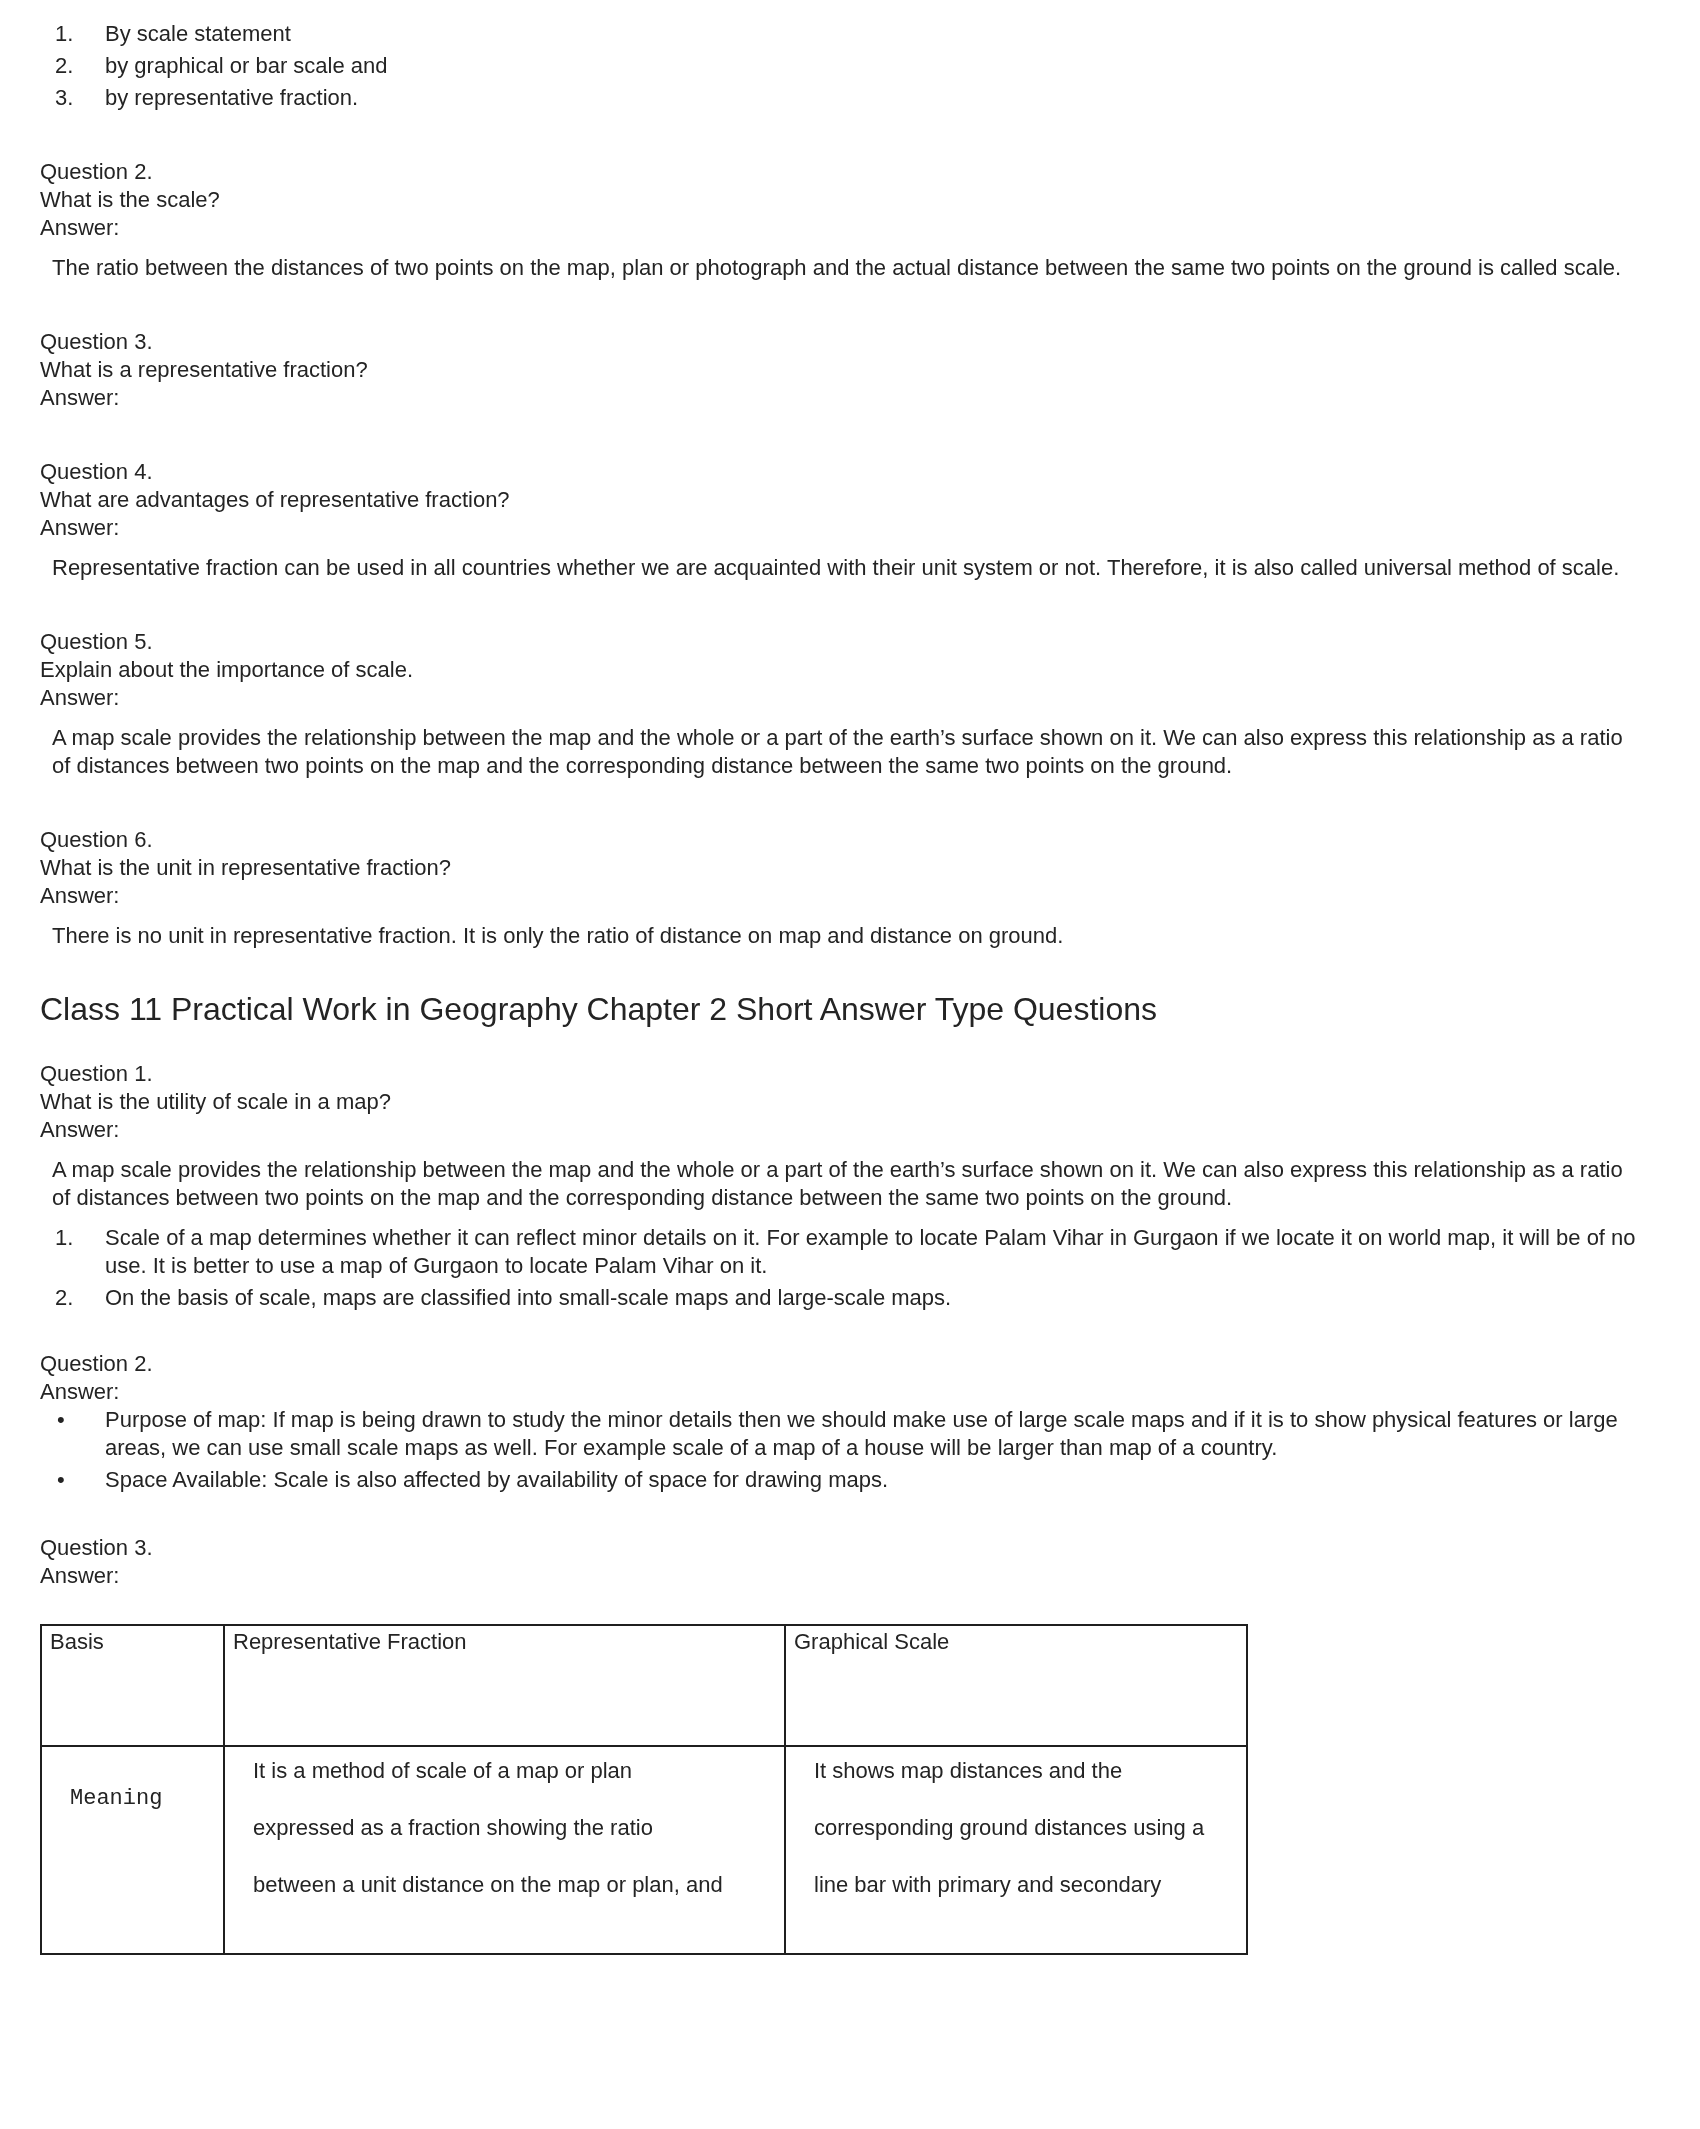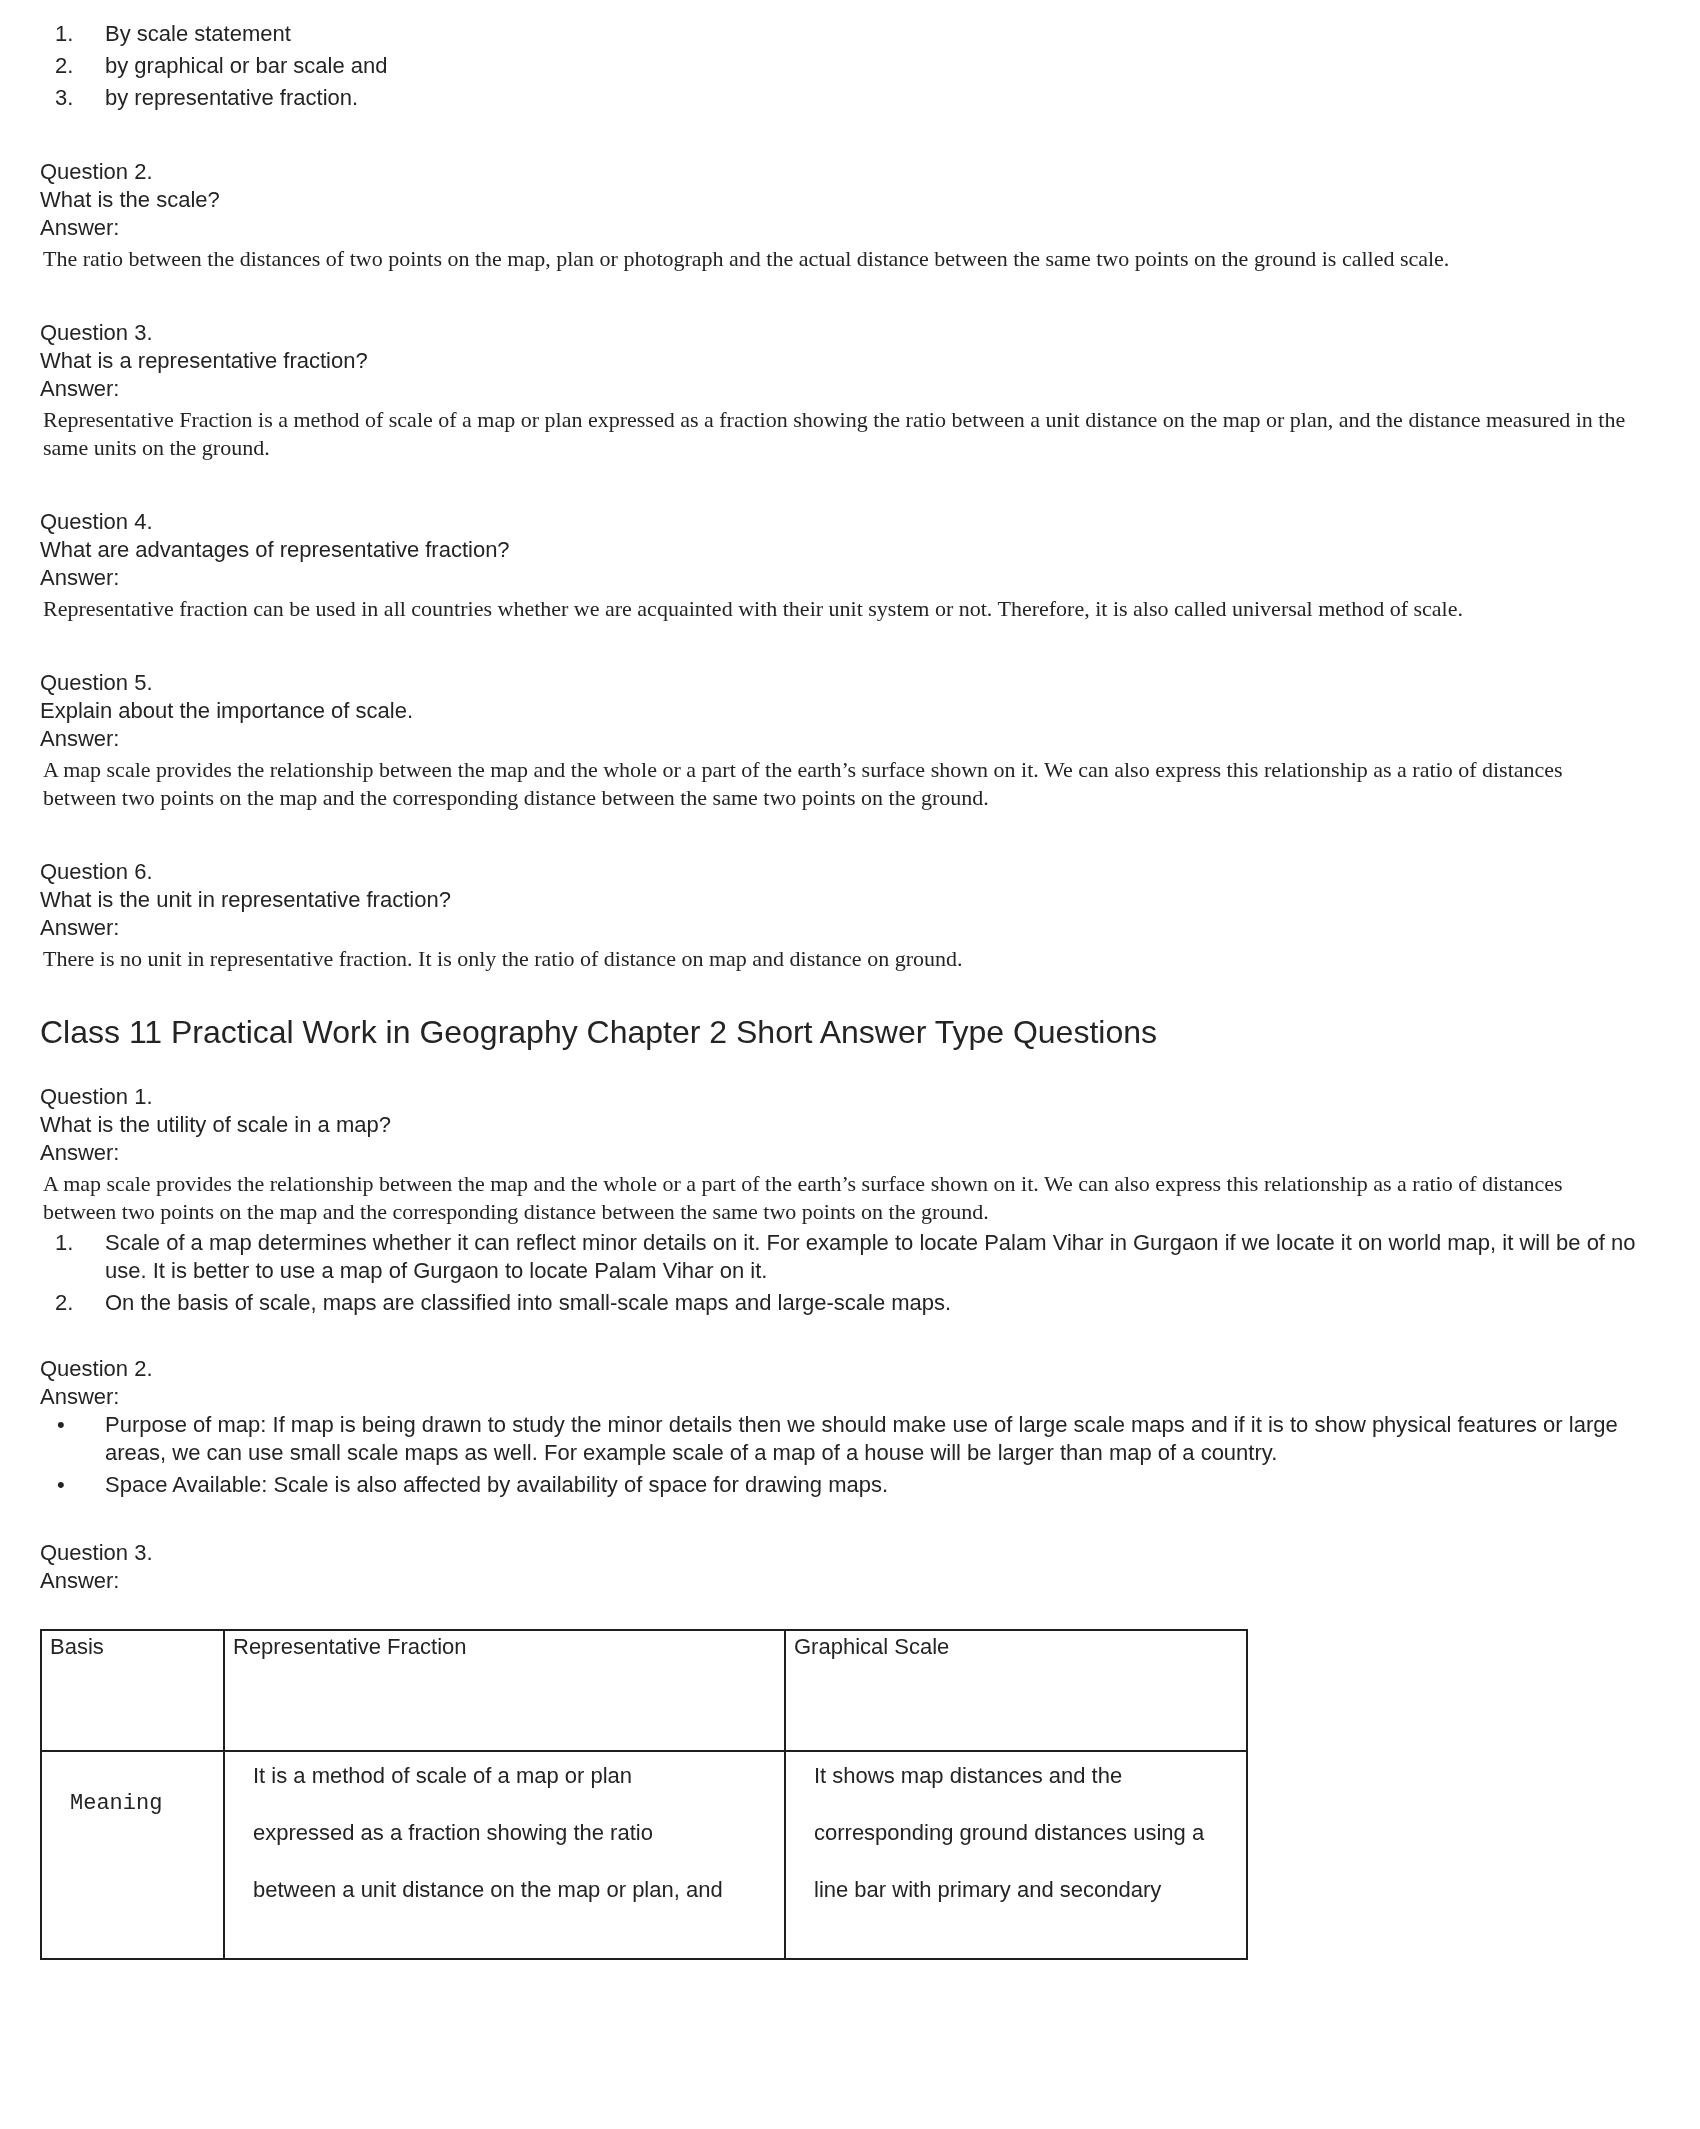--- a/index.html
+++ b/index.html
@@ -14,21 +14,21 @@
     color: #242424;
   }
   .page {
     width: 1700px;
     min-height: 2129px;
     box-sizing: border-box;
     padding: 20px 60px 10px 40px;
     background: #ffffff;
   }
   p { margin: 0; }
-  .para { margin: 3px; font-family: Liberation Serif, serif; }
+  .para { margin: 12px; }
 
   
   .qa { margin-top: 46px; }
   .mt-list2 { margin-top: 48px; }
   .mt-q2s { margin-top: 38px; }
   .mt-bullets { margin-top: 48px; }
   .mt-q3s { margin-top: 40px; }
   .mt-table { margin-top: 34px; }
 
   
@@ -113,21 +113,20 @@
     <div>Question 2.</div>
     <div>What is the scale?</div>
     <div>Answer:</div>
     <p class="para">The ratio between the distances of two points on the map, plan or photograph and the actual distance between the same two points on the ground is called scale.</p>
   </section>
 
   <section class="qa">
     <div>Question 3.</div>
     <div>What is a representative fraction?</div>
     <div>Answer:</div>
-    <p class="para">Representative Fraction is a method of scale of a map or plan expressed as a fraction showing the ratio between a unit distance on the map or plan, and the distance measured in the same units on the ground.</p>
   </section>
 
   <section class="qa">
     <div>Question 4.</div>
     <div>What are advantages of representative fraction?</div>
     <div>Answer:</div>
     <p class="para">Representative fraction can be used in all countries whether we are acquainted with their unit system or not. Therefore, it is also called universal method of scale.</p>
   </section>
 
   <section class="qa">

